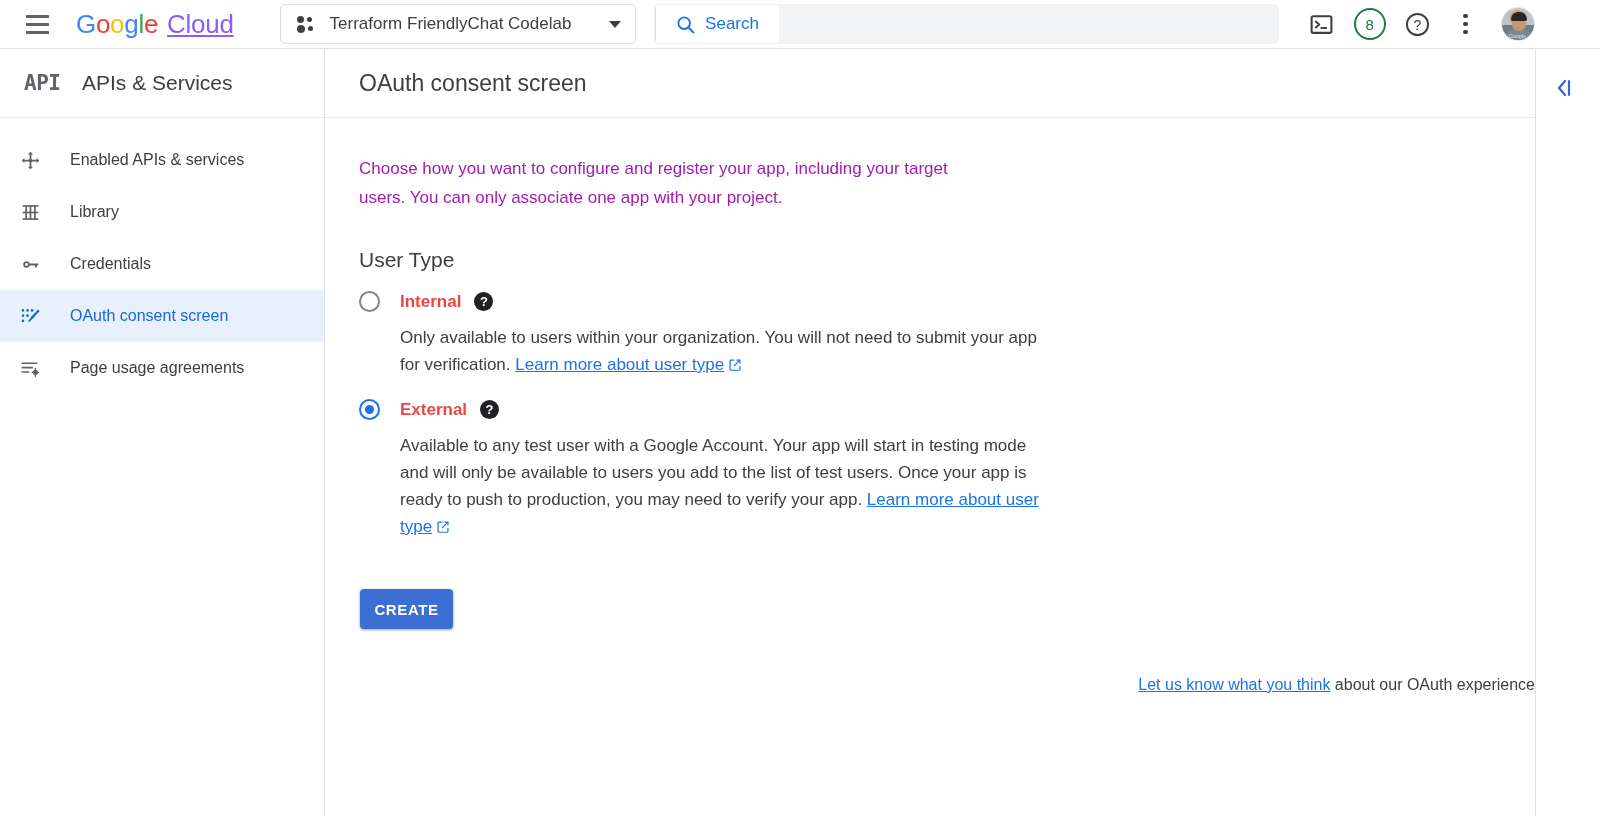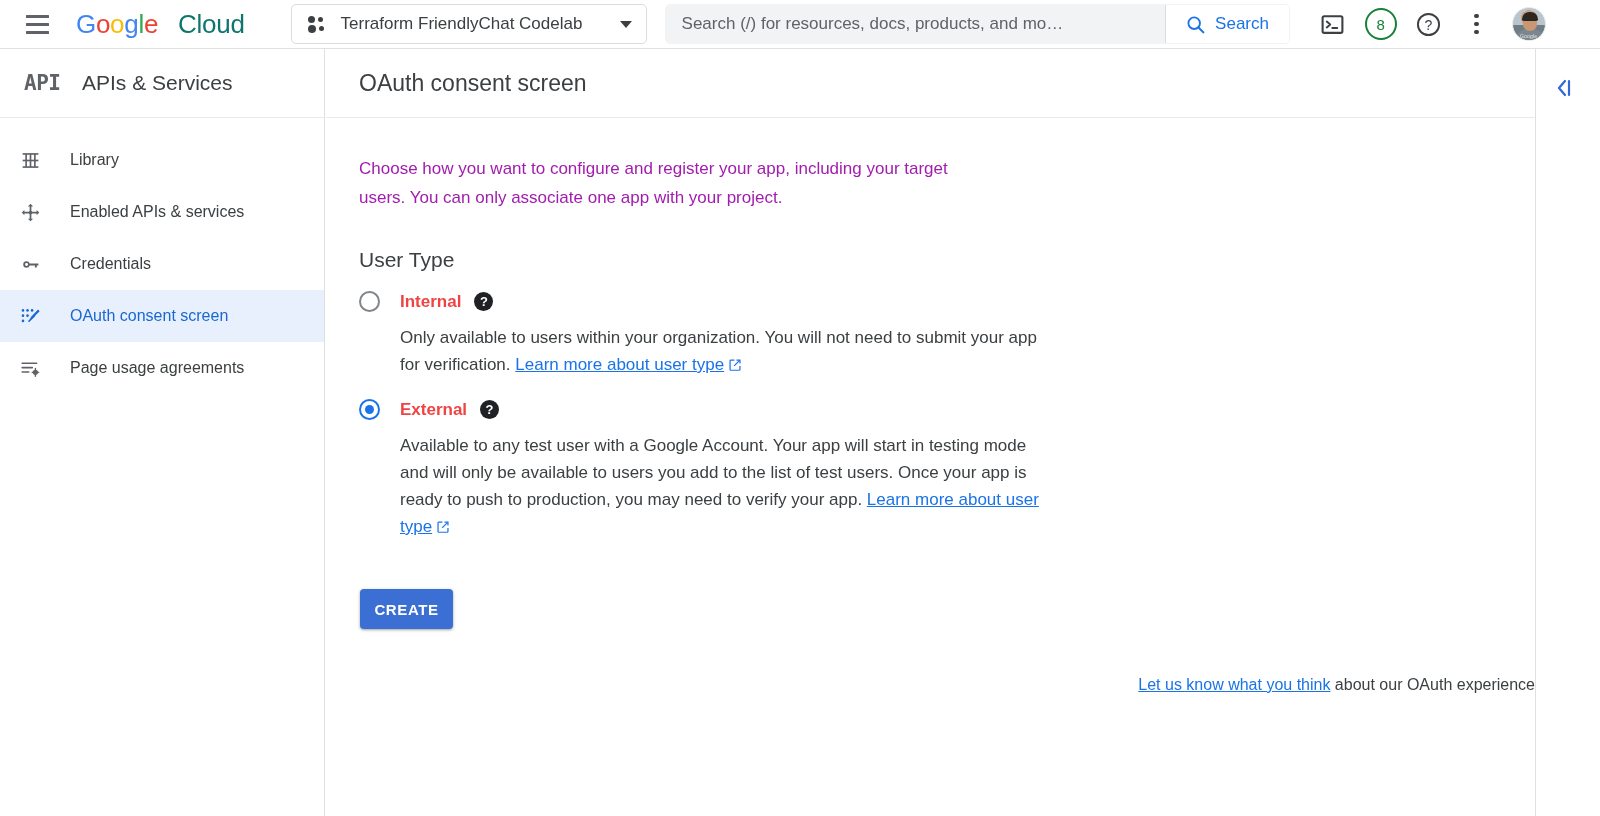--- a/index.html
+++ b/index.html
@@ -36,21 +36,21 @@
     white-space: nowrap;
     display: flex; align-items: center;
     cursor: pointer;
   }
   .brand .g1 { color:#4285F4; }
   .brand .o1 { color:#EA4335; }
   .brand .o2 { color:#FBBC05; }
   .brand .g2 { color:#4285F4; }
   .brand .l1 { color:#34A853; }
   .brand .e1 { color:#EA4335; }
-  .brand .cloud { color:#0f766e; margin-left:20px; }
+  .brand .cloud { color:#8b5cf6; margin-left:9px;text-decoration:underline; }
 
   .project-picker {
     margin-left: 46px;
     height: 40px;
     min-width: 356px;
     border: 1px solid #dadce0;
     border-radius: 5px;
     display: flex; align-items: center;
     padding: 0 14px 0 15px;
     cursor: pointer;
@@ -307,21 +307,20 @@
       <i class="d1"></i>
         <i class="d2"></i>
         <i class="d3"></i>
         <i class="d4"></i>
     </span>
     <span class="pp-label">Terraform FriendlyChat Codelab</span>
     <span class="pp-caret"></span>
   </div>
 
   <div class="searchwrap">
-    <input type="text" placeholder="Search (/) for resources, docs, products, and mo…" style="">
     <div class="search-btn">
       <svg width="21" height="21" viewBox="0 0 24 24">
         <circle cx="10.5" cy="10.5" r="6.6" fill="none" stroke="#1a73e8" stroke-width="2.1"></circle>
         <line x1="15.4" y1="15.4" x2="21" y2="21" stroke="#1a73e8" stroke-width="2.4" stroke-linecap="round"></line>
       </svg>
       <span>Search</span>
     </div>
   </div>
 
   <div class="topicons">
@@ -361,43 +360,43 @@
   </div>
 </div>
 
 <div class="sidebar">
   <div class="side-header">
     <span class="api-logo">API</span>
     <span class="side-title">APIs &amp; Services</span>
   </div>
 
   <div class="side-list">
+
+    <div class="side-item">
+      <span class="ico">
+        <svg width="21" height="21" viewBox="0 0 24 24" fill="currentColor">
+          <path d="M12 2 L15 5 L13 5 L13 11 L19 11 L19 9 L22 12 L19 15 L19 13 L13 13 L13 19 L15 19 L12 22 L9 19 L11 19 L11 13 L5 13 L5 15 L2 12 L5 9 L5 11 L11 11 L11 5 L9 5 Z"></path>
+          <circle cx="12" cy="12" r="2.1"></circle>
+        </svg>
+      </span>
+      <span class="lbl">Enabled APIs &amp; services</span>
+    </div>
 
     <div class="side-item">
       <span class="ico">
         <svg width="21" height="21" viewBox="0 0 24 24" fill="none" stroke="currentColor" stroke-width="1.9">
           <line x1="3" y1="4.5" x2="21" y2="4.5"></line>
           <line x1="3" y1="12" x2="21" y2="12"></line>
           <line x1="3" y1="19.5" x2="21" y2="19.5"></line>
           <line x1="7" y1="4.5" x2="7" y2="19.5"></line>
           <line x1="12" y1="4.5" x2="12" y2="19.5"></line>
           <line x1="17" y1="4.5" x2="17" y2="19.5"></line>
         </svg>
       </span>
       <span class="lbl">Library</span>
-    </div>
-
-    <div class="side-item">
-      <span class="ico">
-        <svg width="21" height="21" viewBox="0 0 24 24" fill="currentColor">
-          <path d="M12 2 L15 5 L13 5 L13 11 L19 11 L19 9 L22 12 L19 15 L19 13 L13 13 L13 19 L15 19 L12 22 L9 19 L11 19 L11 13 L5 13 L5 15 L2 12 L5 9 L5 11 L11 11 L11 5 L9 5 Z"></path>
-          <circle cx="12" cy="12" r="2.1"></circle>
-        </svg>
-      </span>
-      <span class="lbl">Enabled APIs &amp; services</span>
     </div>
 
     <div class="side-item">
       <span class="ico">
         <svg width="21" height="21" viewBox="0 0 24 24" fill="currentColor">
           <path d="M7.5 8.2a3.8 3.8 0 1 0 0 7.6 3.8 3.8 0 0 0 3.63-2.7H17v2.2h2.2v-2.2H21v-2.2h-9.87A3.8 3.8 0 0 0 7.5 8.2zm0 2.1a1.7 1.7 0 1 1 0 3.4 1.7 1.7 0 0 1 0-3.4z"></path>
         </svg>
       </span>
       <span class="lbl">Credentials</span>
     </div>

